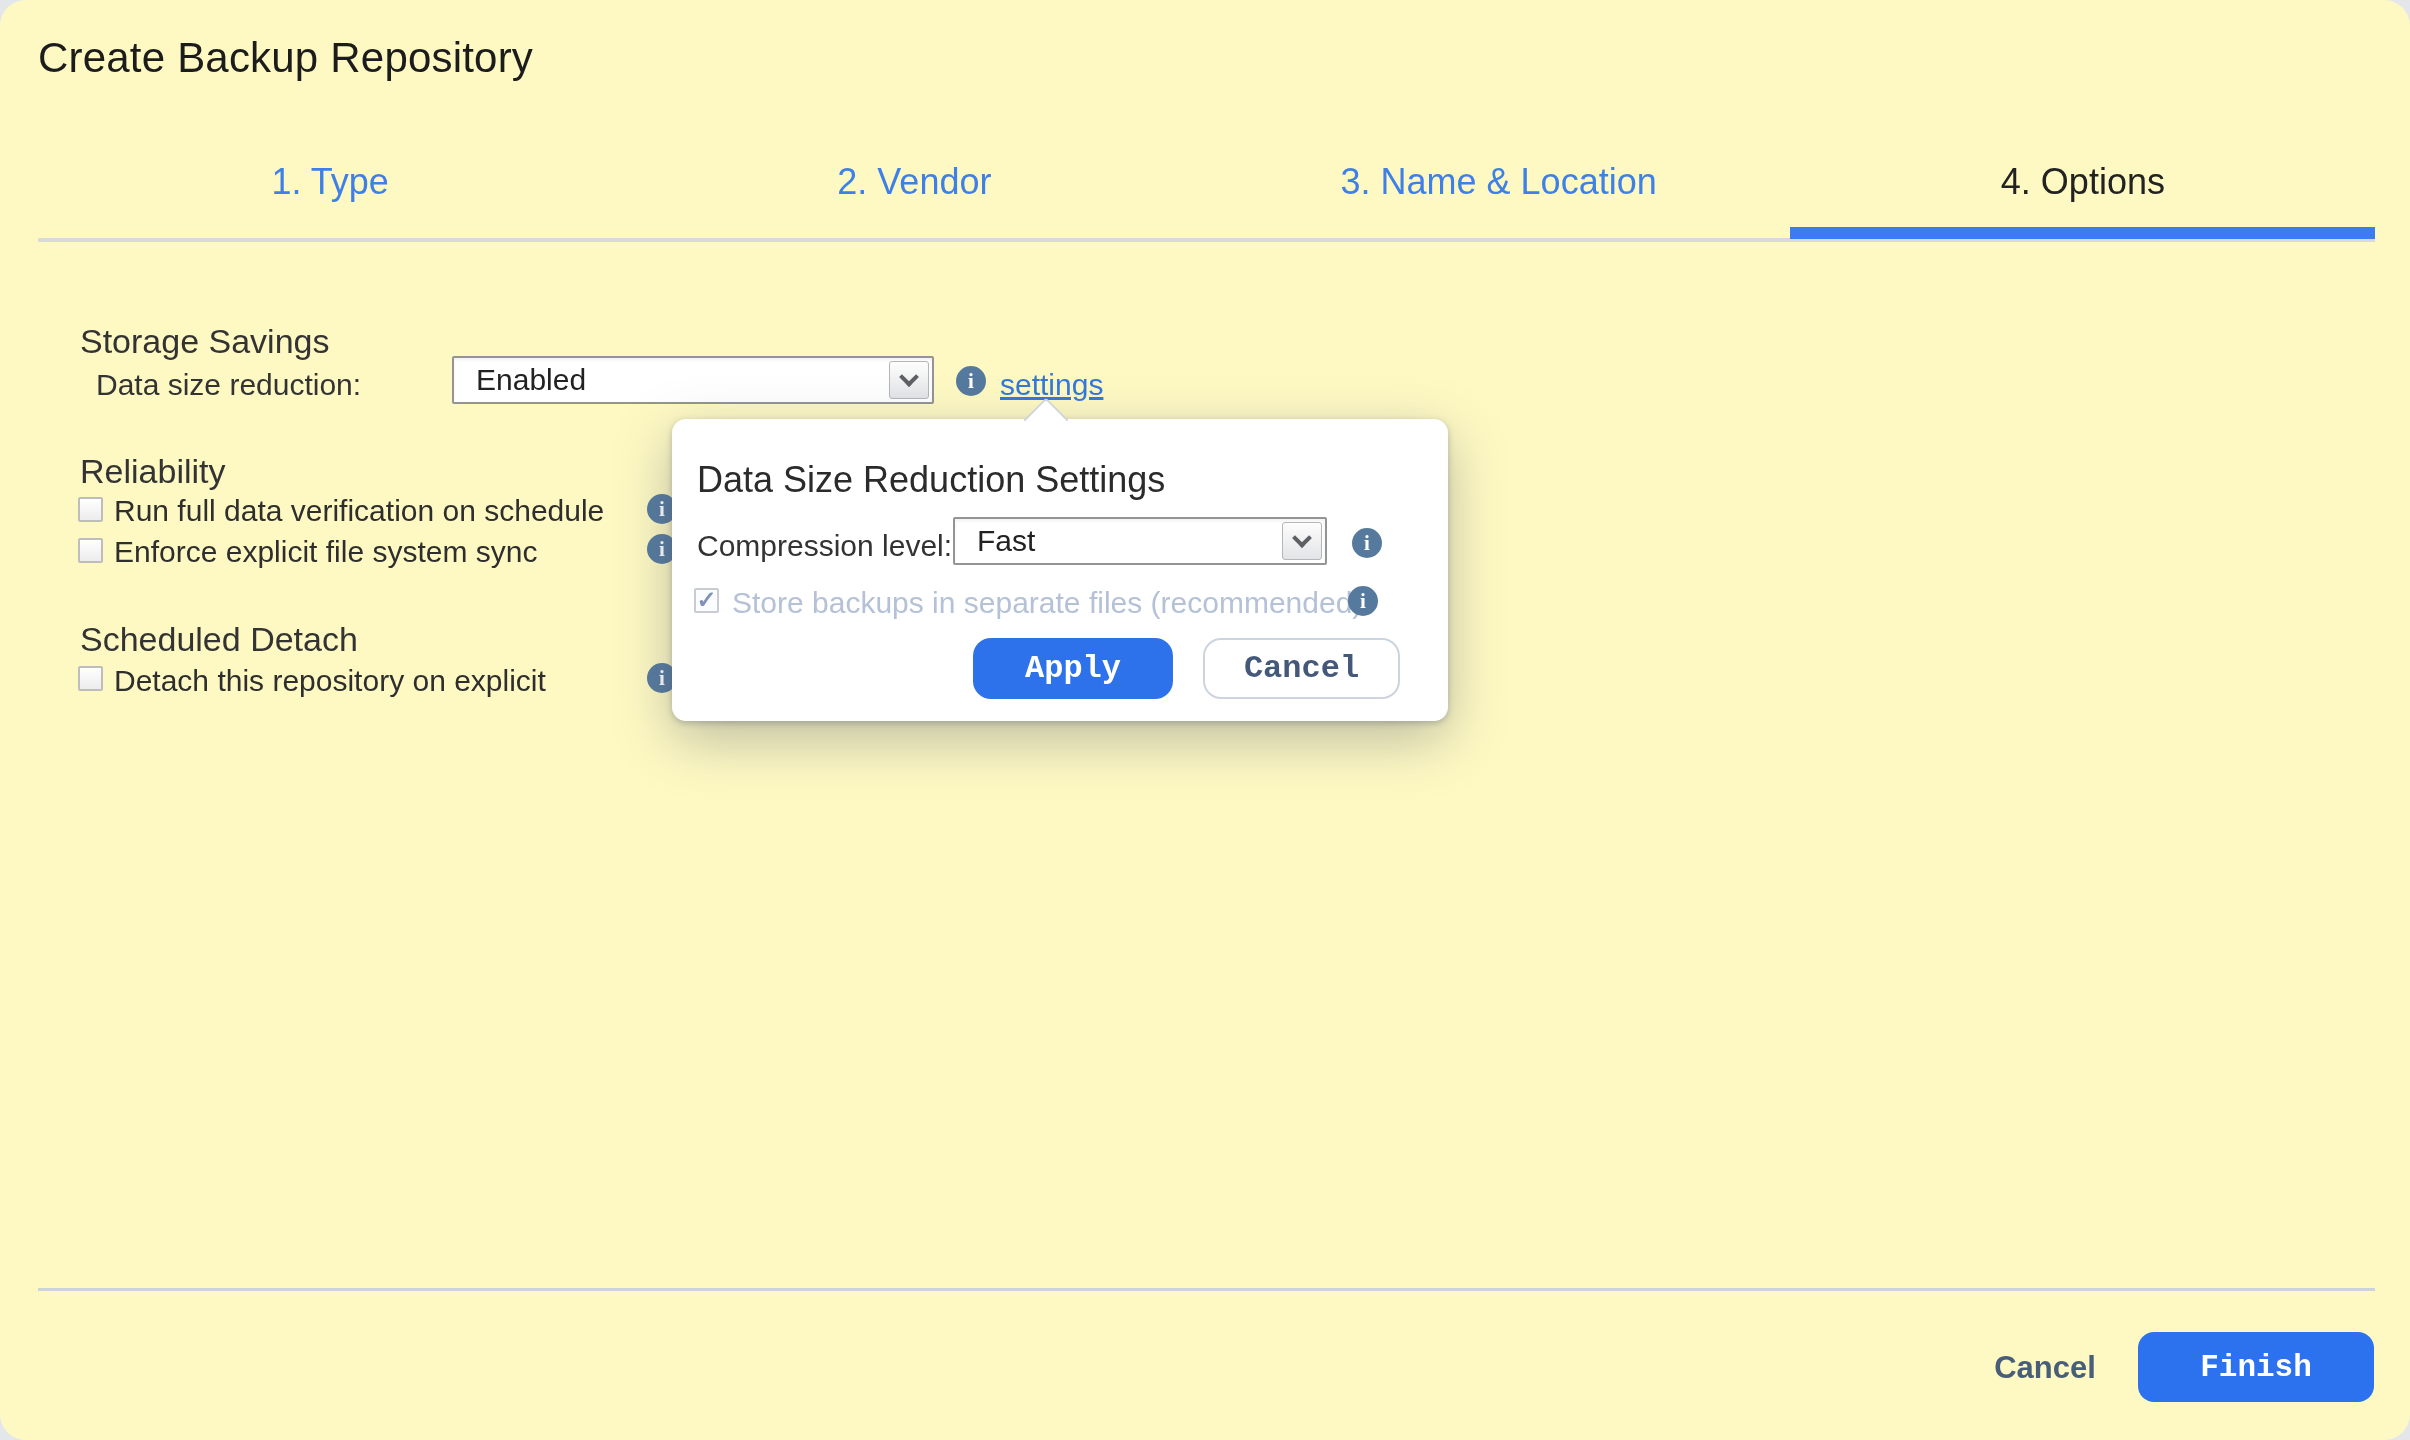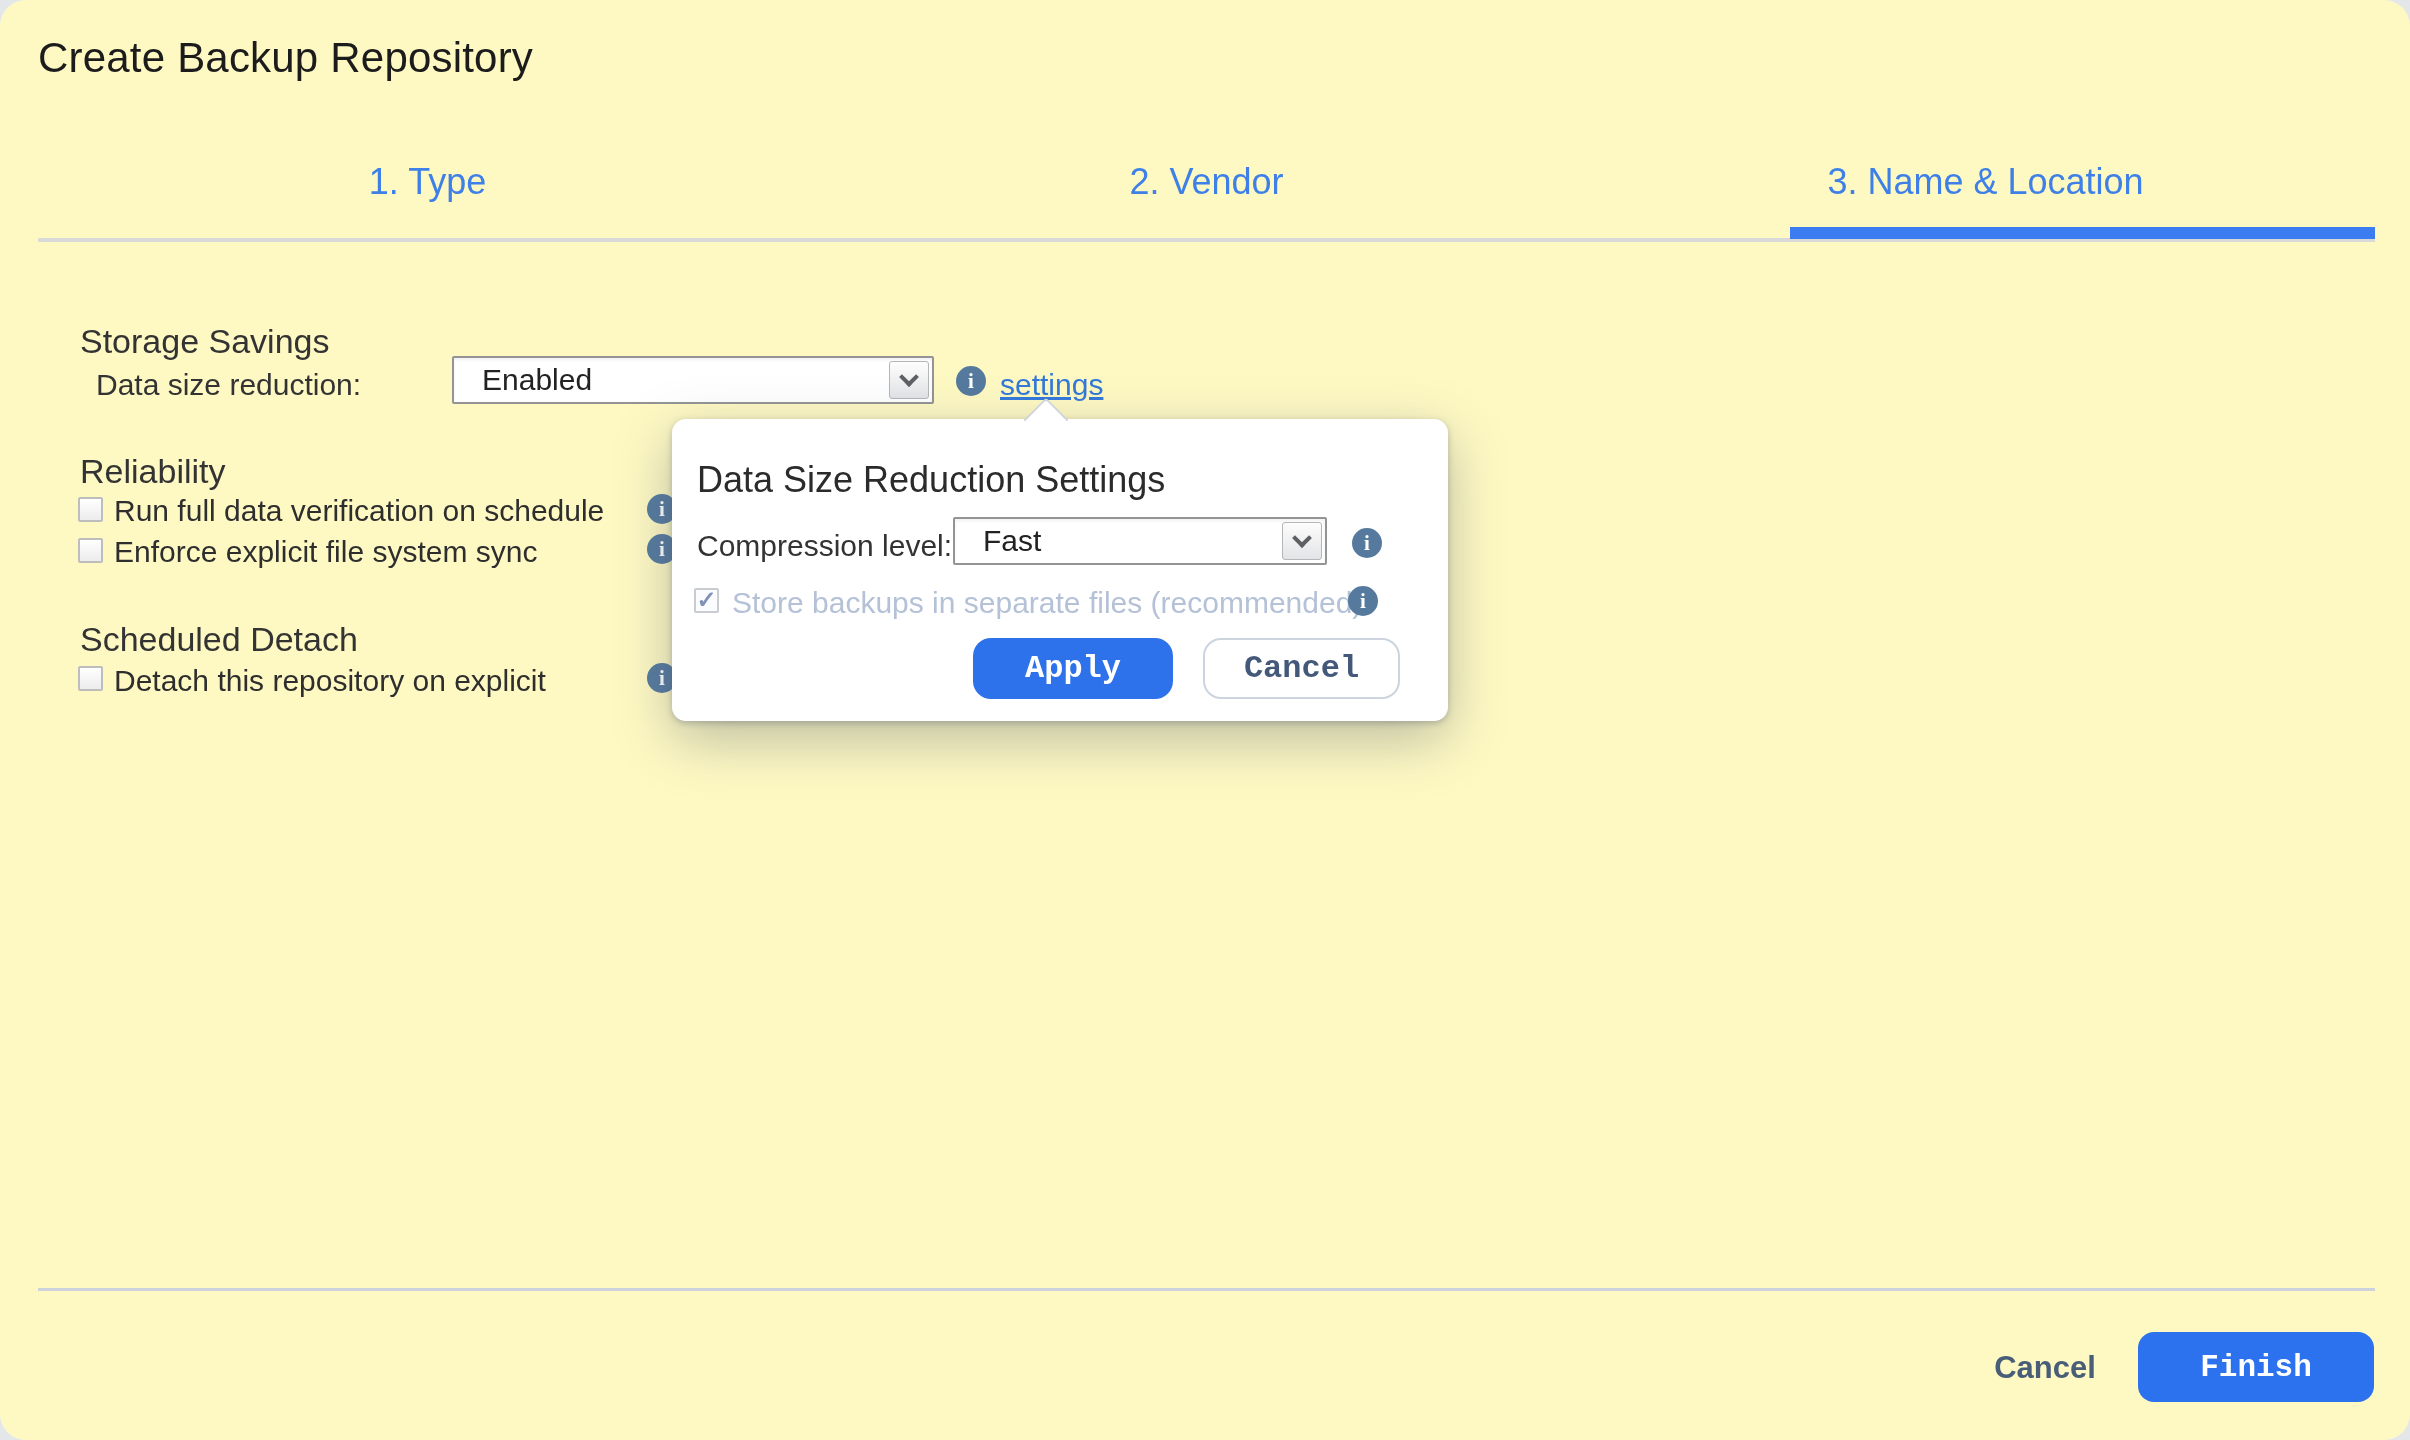--- a/index.html
+++ b/index.html
@@ -42,21 +42,21 @@
   }
   
   .section-heading { position:absolute; font-size:34px; color:#333; }
   .field-label { position:absolute; font-size:30px; color:#333; }
   
   .select {
     position:absolute; background:#fff;
     border:2px solid #949494; border-radius:2px;
     display:flex; align-items:center;
     font-size:30px; color:#222;
-    padding-left:28px;
+    padding-left:22px;
     box-shadow:inset 0 2px 3px rgba(0,0,0,0.06);
   }
   .select .trigger {
     position:absolute; right:3px; top:3px; bottom:3px; width:40px;
     background:linear-gradient(#fdfdfd,#e3e4e6);
     border:1px solid #b4b6ba; border-radius:3px;
     display:flex; align-items:center; justify-content:center;
   }
   .chev {
     width:14px; height:14px; margin-top:-6px;
@@ -148,20 +148,21 @@
 <body>
 
 <div class="window">
 
   <div class="page-title">Create Backup Repository</div>
 
   <div class="tabs">
     <div class="tab">1. Type</div>
     <div class="tab">2. Vendor</div>
     <div class="tab">3. Name &amp; Location</div>
+    <div class="tab active">4. Options</div>
   </div>
   <div class="tab-track"></div>
   <div class="tab-active-bar"></div>
 
   <div class="section-heading" style="left:80px; top:322px;">Storage Savings</div>
   <div class="field-label" style="left:80px; top:368px;margin-left:16px;">Data size reduction:</div>
   <div class="select sel-main">
     <span>Enabled</span>
     <span class="trigger">
         <span class="chev"></span>

